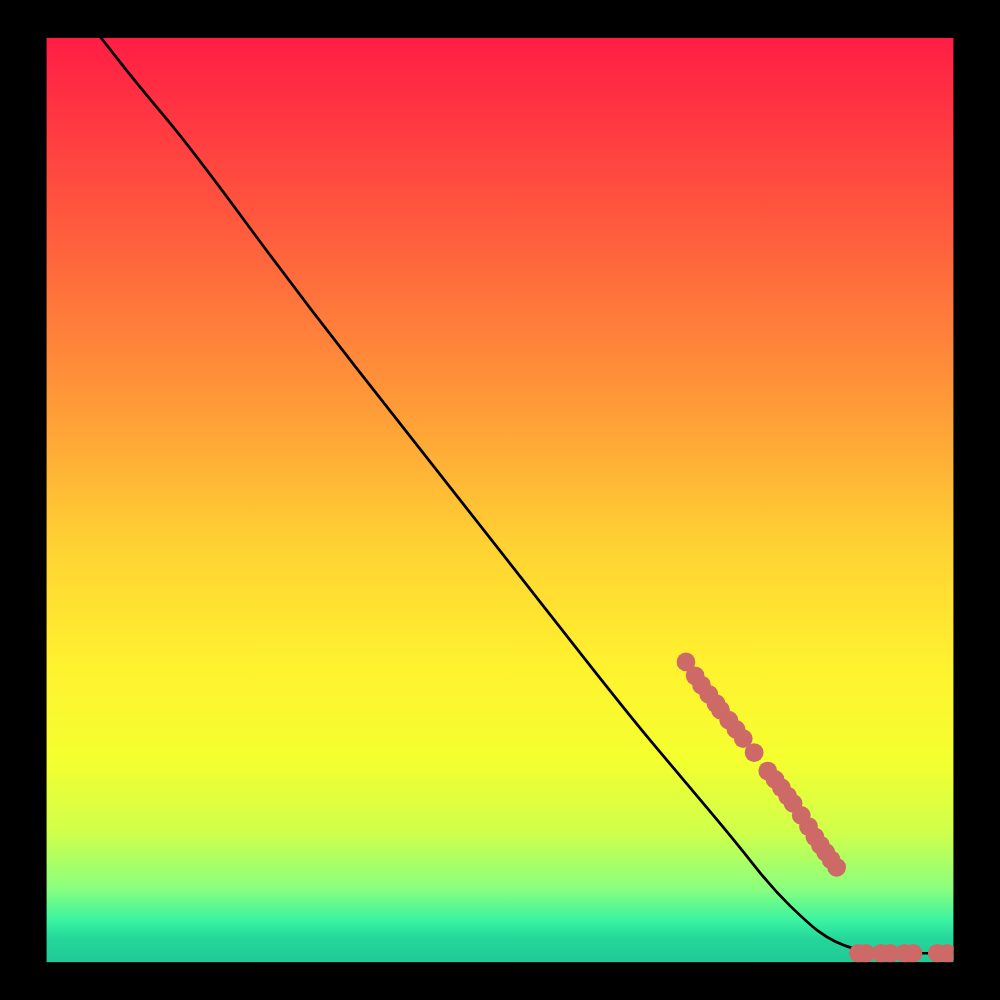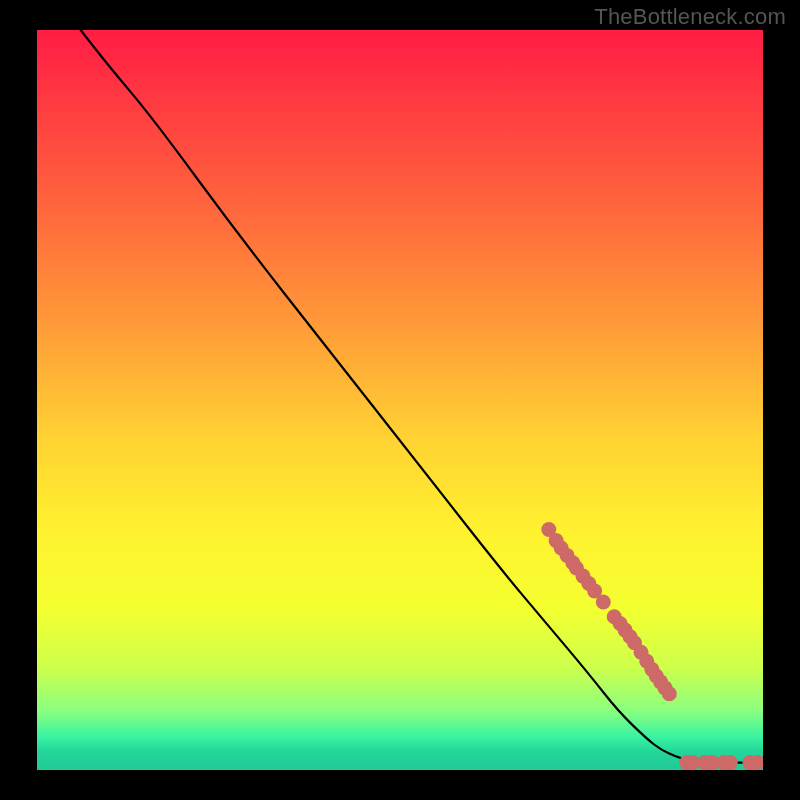--- a/index.html
+++ b/index.html
@@ -58,21 +58,20 @@
     fill: #cd6a68;
     stroke: #cd6a68;
     stroke-width: 0;
   }
 </style>
 </head>
 <body>
 
 <div class="frame">
 
-  <div class="watermark">TheBottleneck.com</div>
 
   <div class="plot-area">
 
     <svg class="bg" viewBox="0 0 726 740" preserveAspectRatio="none">
       <defs>
         <linearGradient id="grad" x1="0" y1="0" x2="0" y2="1">
             <stop offset="0.00%" stop-color="#ff1d44"></stop>
             <stop offset="20.00%" stop-color="#ff593e"></stop>
             <stop offset="40.00%" stop-color="#ff9b38"></stop>
             <stop offset="55.00%" stop-color="#ffd233"></stop>

